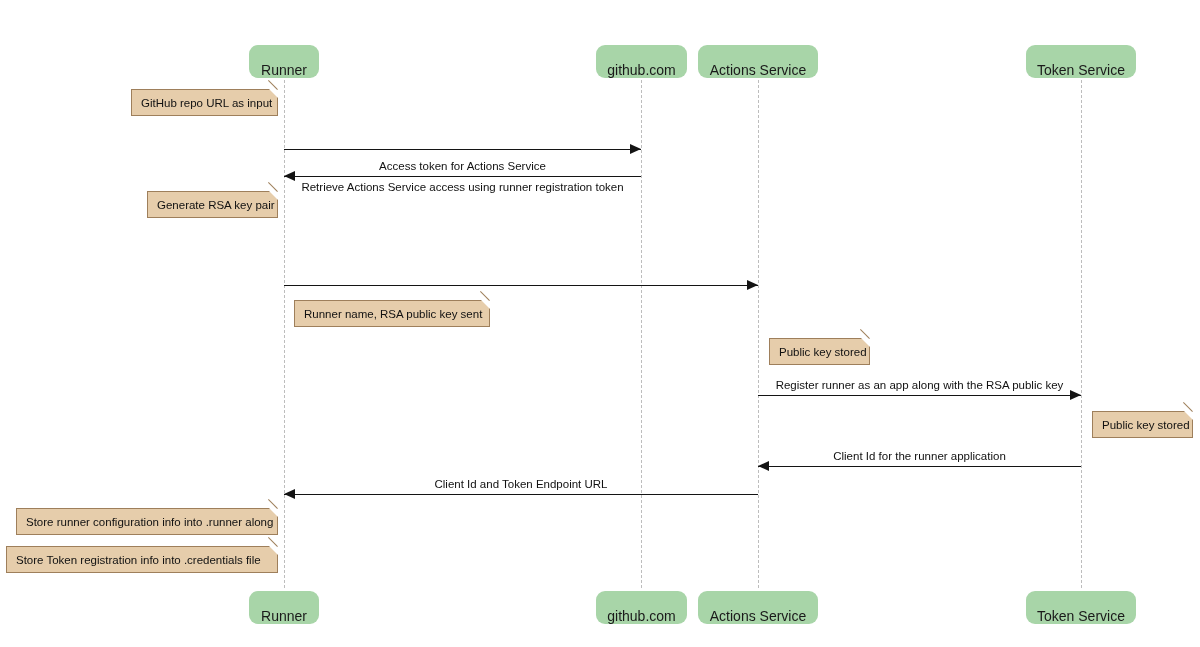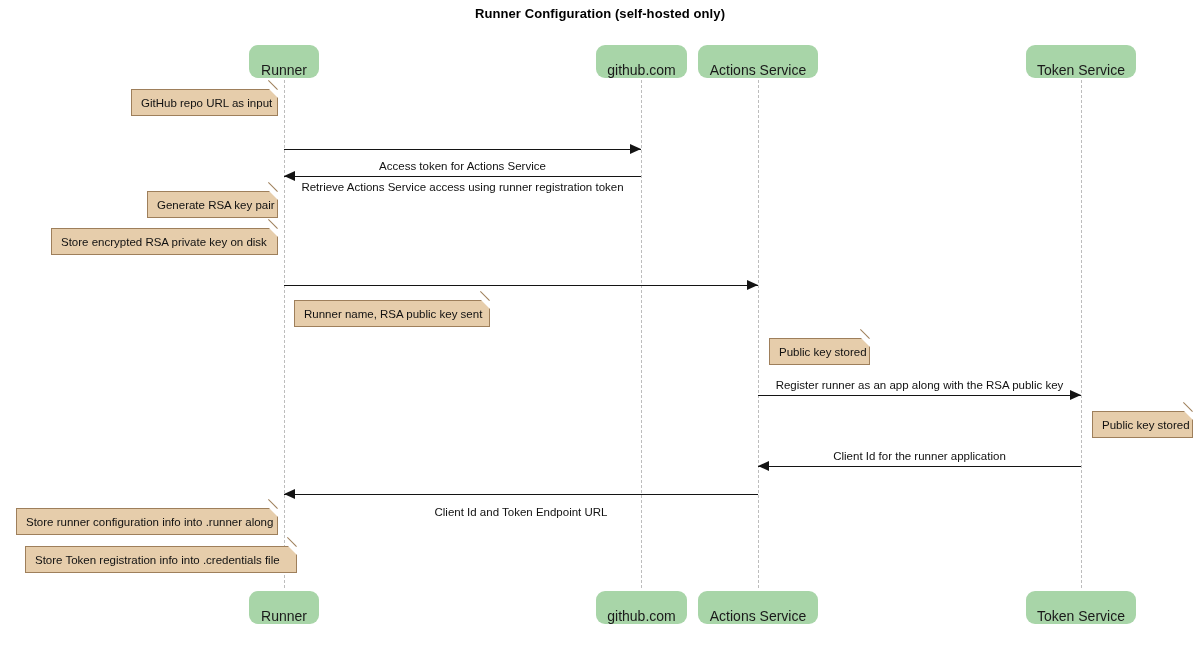--- a/index.html
+++ b/index.html
@@ -105,21 +105,20 @@
     height: 0;
     border-top: 1px solid #9e7f5b;
     transform-origin: top right;
     transform: rotate(45deg);
   }
 </style>
 </head>
 <body>
 
 <div id="diagram">
-  <div id="title">Runner Configuration (self-hosted only)</div>
   <div id="canvas"></div>
 <div class="lifeline" style="left: 284px;"></div>
     <div class="lifeline" style="left: 641px;"></div>
     <div class="lifeline" style="left: 758px;"></div>
     <div class="lifeline" style="left: 1081px;"></div>
     <div class="participant" style="left: 249px; width: 70px; top: 45px;">
       <span>Runner</span>
     </div>
     <div class="participant" style="left: 596px; width: 91px; top: 45px;">
       <span>github.com</span>
@@ -151,33 +150,28 @@
     <div class="msg" style="left: 284px; width: 474px; top: 285px;"></div>
     <div class="arrowhead right" style="top: 280px; left: 747px;"></div>
     <div class="msg" style="left: 758px; width: 323px; top: 395px;"></div>
     <div class="arrowhead right" style="top: 390px; left: 1070px;"></div>
     <div class="msg-label" style="left: 758px; width: 323px; top: 379px;">Register runner as an app along with the RSA public key</div>
     <div class="msg" style="left: 758px; width: 323px; top: 466px;"></div>
     <div class="arrowhead left" style="top: 461px; left: 758px;"></div>
     <div class="msg-label" style="left: 758px; width: 323px; top: 450px;">Client Id for the runner application</div>
     <div class="msg" style="left: 284px; width: 474px; top: 494px;"></div>
     <div class="arrowhead left" style="top: 489px; left: 284px;"></div>
-    <div class="msg-label" style="left: 284px; width: 474px; top: 506px;">Client Id and Token Endpoint URL</div>
+    <div class="msg-label" style="left: 284px; width: 474px; top: 478px;">Client Id and Token Endpoint URL</div>
     <div class="note" style="width: 147px; top: 89px; left: 131px;">
       <span>GitHub repo URL as input</span>
       <span class="fold"></span>
       <span class="fold-edge"></span>
     </div>
     <div class="note" style="width: 131px; top: 191px; left: 147px;">
       <span>Generate RSA key pair</span>
-      <span class="fold"></span>
-      <span class="fold-edge"></span>
-    </div>
-    <div class="note" style="width: 227px; top: 228px; left: 51px;">
-      <span>Store encrypted RSA private key on disk</span>
       <span class="fold"></span>
       <span class="fold-edge"></span>
     </div>
     <div class="note" style="width: 196px; top: 300px; left: 294px;">
       <span>Runner name, RSA public key sent</span>
       <span class="fold"></span>
       <span class="fold-edge"></span>
     </div>
     <div class="note" style="width: 101px; top: 338px; left: 769px;">
       <span>Public key stored</span>
@@ -187,18 +181,18 @@
     <div class="note" style="width: 101px; top: 411px; left: 1092px;">
       <span>Public key stored</span>
       <span class="fold"></span>
       <span class="fold-edge"></span>
     </div>
     <div class="note" style="width: 262px; top: 508px; left: 16px;">
       <span>Store runner configuration info into .runner along</span>
       <span class="fold"></span>
       <span class="fold-edge"></span>
     </div>
-    <div class="note" style="width: 272px; top: 546px; left: 6px; margin-left: 19px;">
+    <div class="note" style="width: 272px; top: 546px; left: 6px;">
       <span>Store Token registration info into .credentials file</span>
       <span class="fold"></span>
       <span class="fold-edge"></span>
     </div>
   </div>
 
 </body></html>

